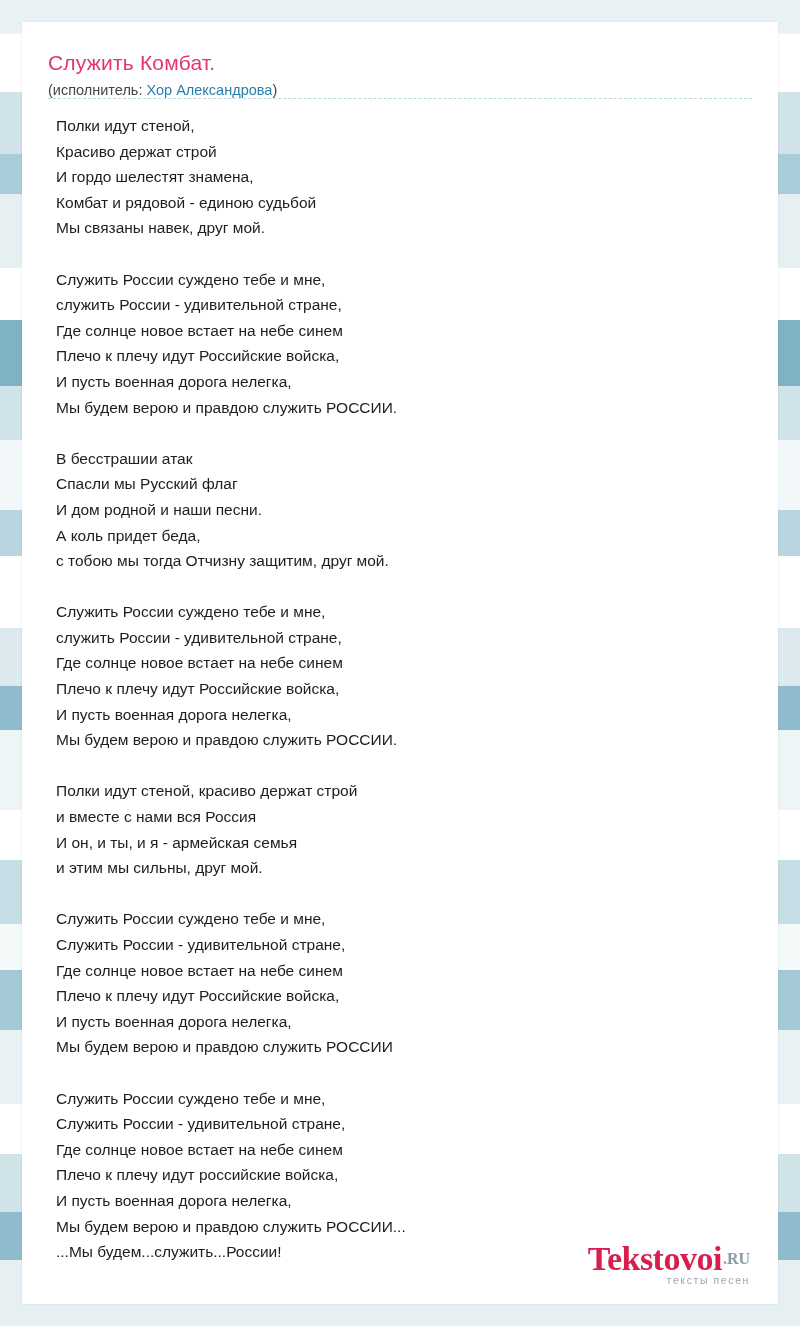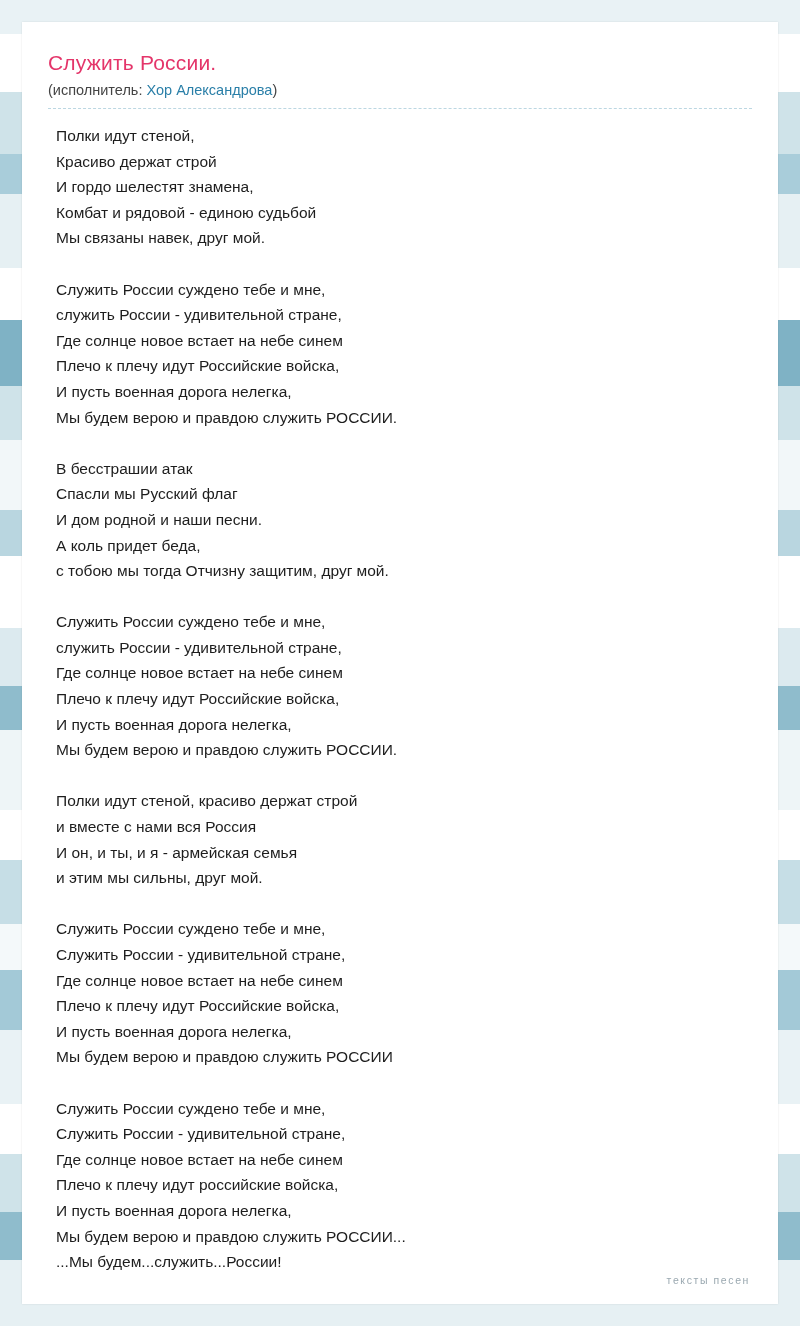--- a/index.html
+++ b/index.html
@@ -55,21 +55,21 @@
     font-size: 21px;
     line-height: 26px;
     font-weight: normal;
     margin: 0 0 6px 0;
     letter-spacing: 0.2px;
   }
 
   .artist-line {
     font-size: 14.5px;
     color: #444444;
-    padding-bottom: 10px;
+    padding-bottom: 0;
     border-bottom: 1px dashed #bcd7e2;
     margin-bottom: 14px;
   }
   .artist-link {
     color: #2a7fa8;
     text-decoration: none;
   }
 
   .lyrics {
     font-size: 15.5px;
@@ -138,21 +138,21 @@
   <div class="stripe" style="top:1104px;height:50px;background:#ffffff;"></div>
   <div class="stripe" style="top:1154px;height:58px;background:#cfe3e9;"></div>
   <div class="stripe" style="top:1212px;height:48px;background:#8fbccc;"></div>
   <div class="stripe" style="top:1260px;height:66px;background:#e6f0f3;"></div>
 </div>
 
 <div class="page-wrap">
   <div class="sheet">
     <div class="content">
 
-      <h1 class="song-title">Служить России.</h1>
+      <h1 class="song-title">Служить Комбат.</h1>
 
       <div class="artist-line">
         <span>(исполнитель:</span>
         <a href="#" class="artist-link">Хор Александрова</a><span>)</span>
       </div>
 
       <pre class="lyrics">Полки идут стеной,
 Красиво держат строй
 И гордо шелестят знамена,
 Комбат и рядовой - единою судьбой
@@ -193,16 +193,19 @@
 Служить России суждено тебе и мне,
 Служить России - удивительной стране,
 Где солнце новое встает на небе синем
 Плечо к плечу идут российские войска,
 И пусть военная дорога нелегка,
 Мы будем верою и правдою служить РОССИИ...
 ...Мы будем...служить...России!</pre>
     </div>
 
     <div class="logo">
+      <div>
+        <span class="logo-main">Tekstovoi</span><span class="logo-suffix">.RU</span>
+      </div>
       <div class="logo-sub">тексты песен</div>
     </div>
   </div>
 </div>
 
 </body></html>

